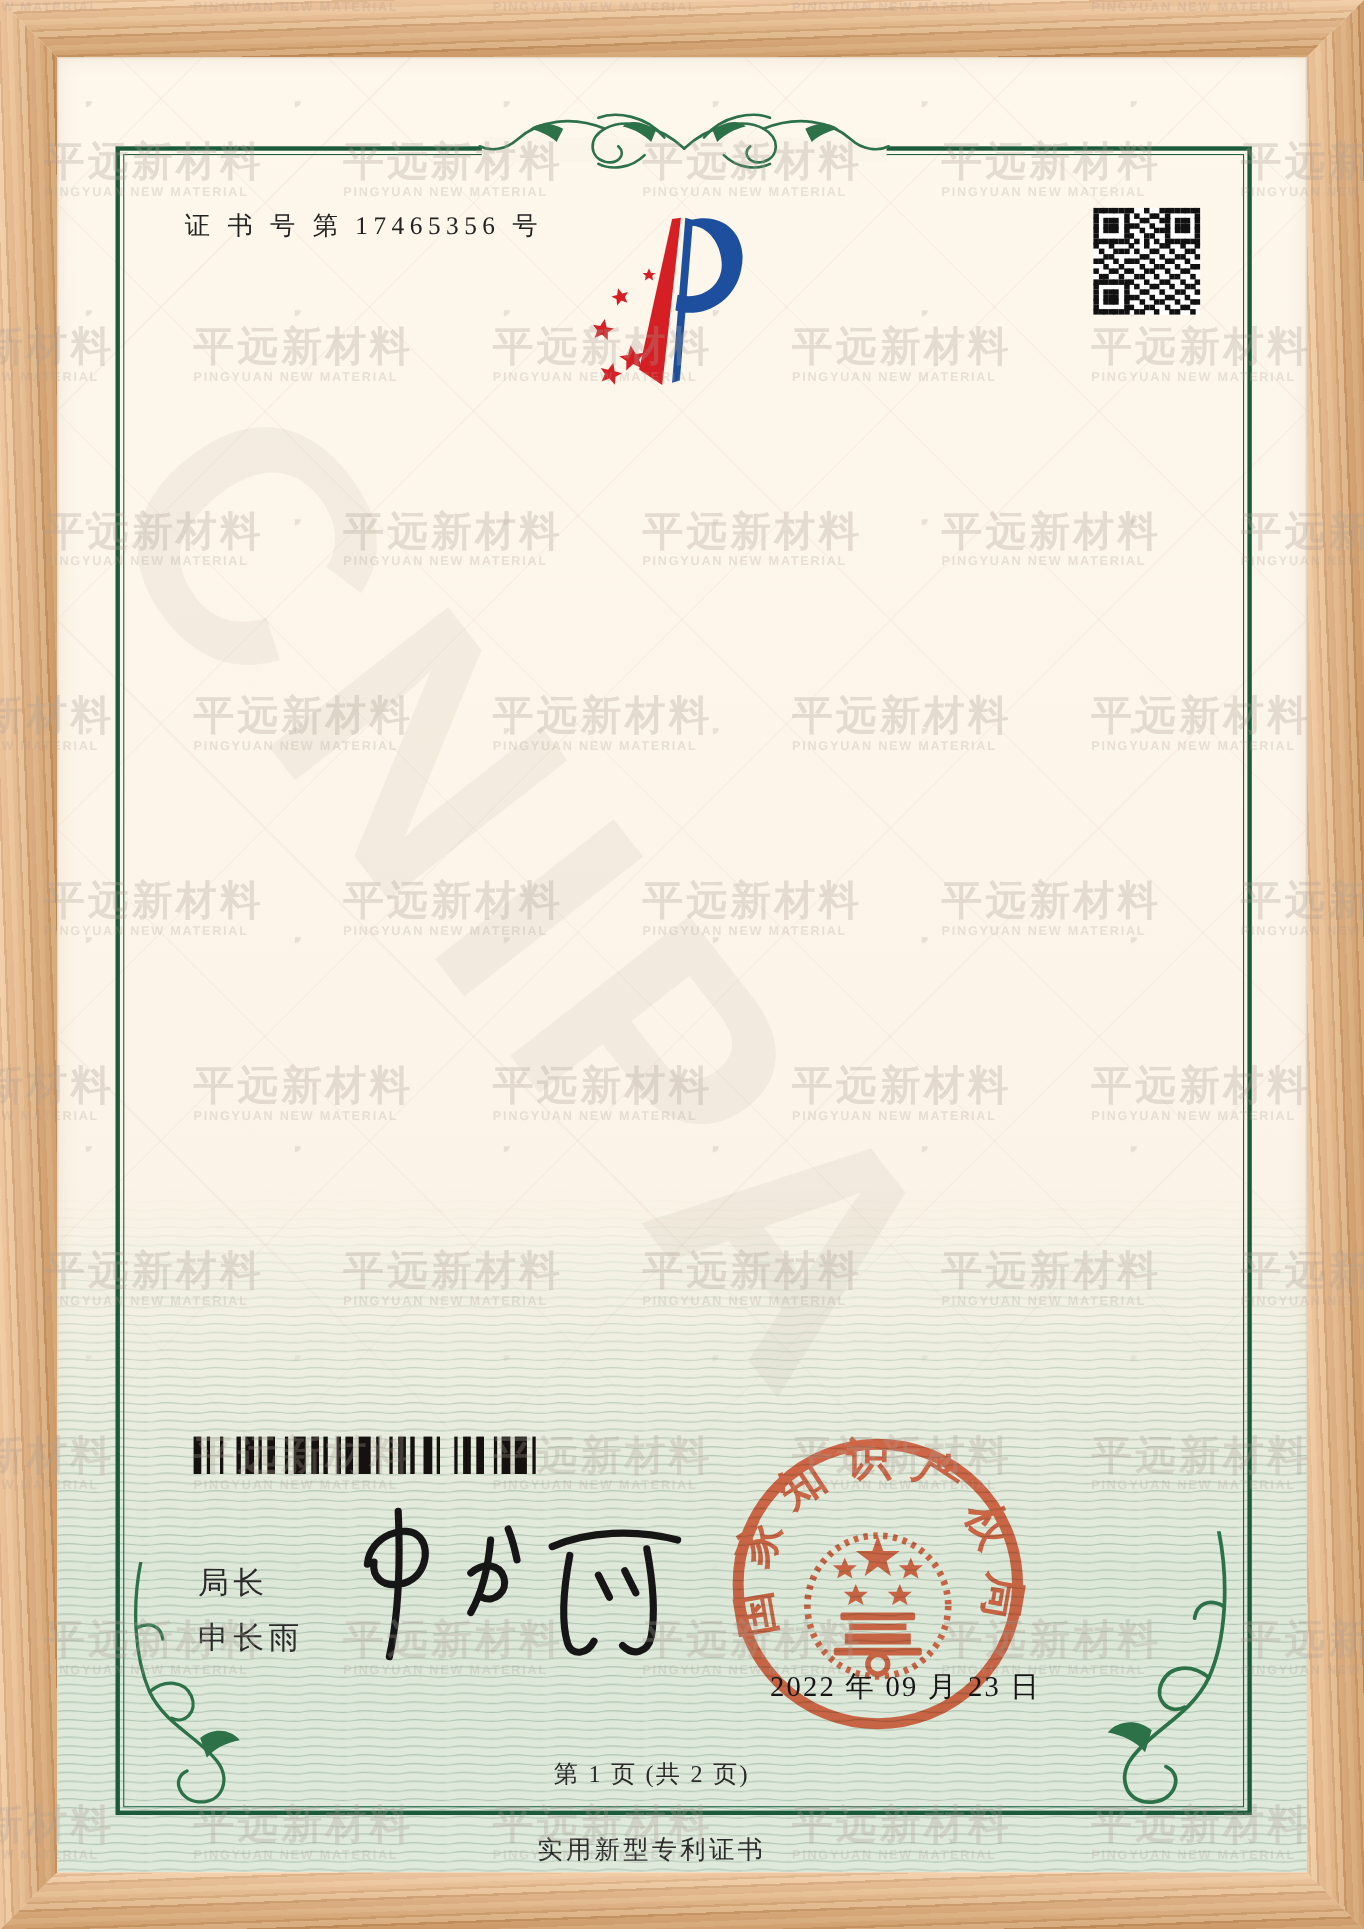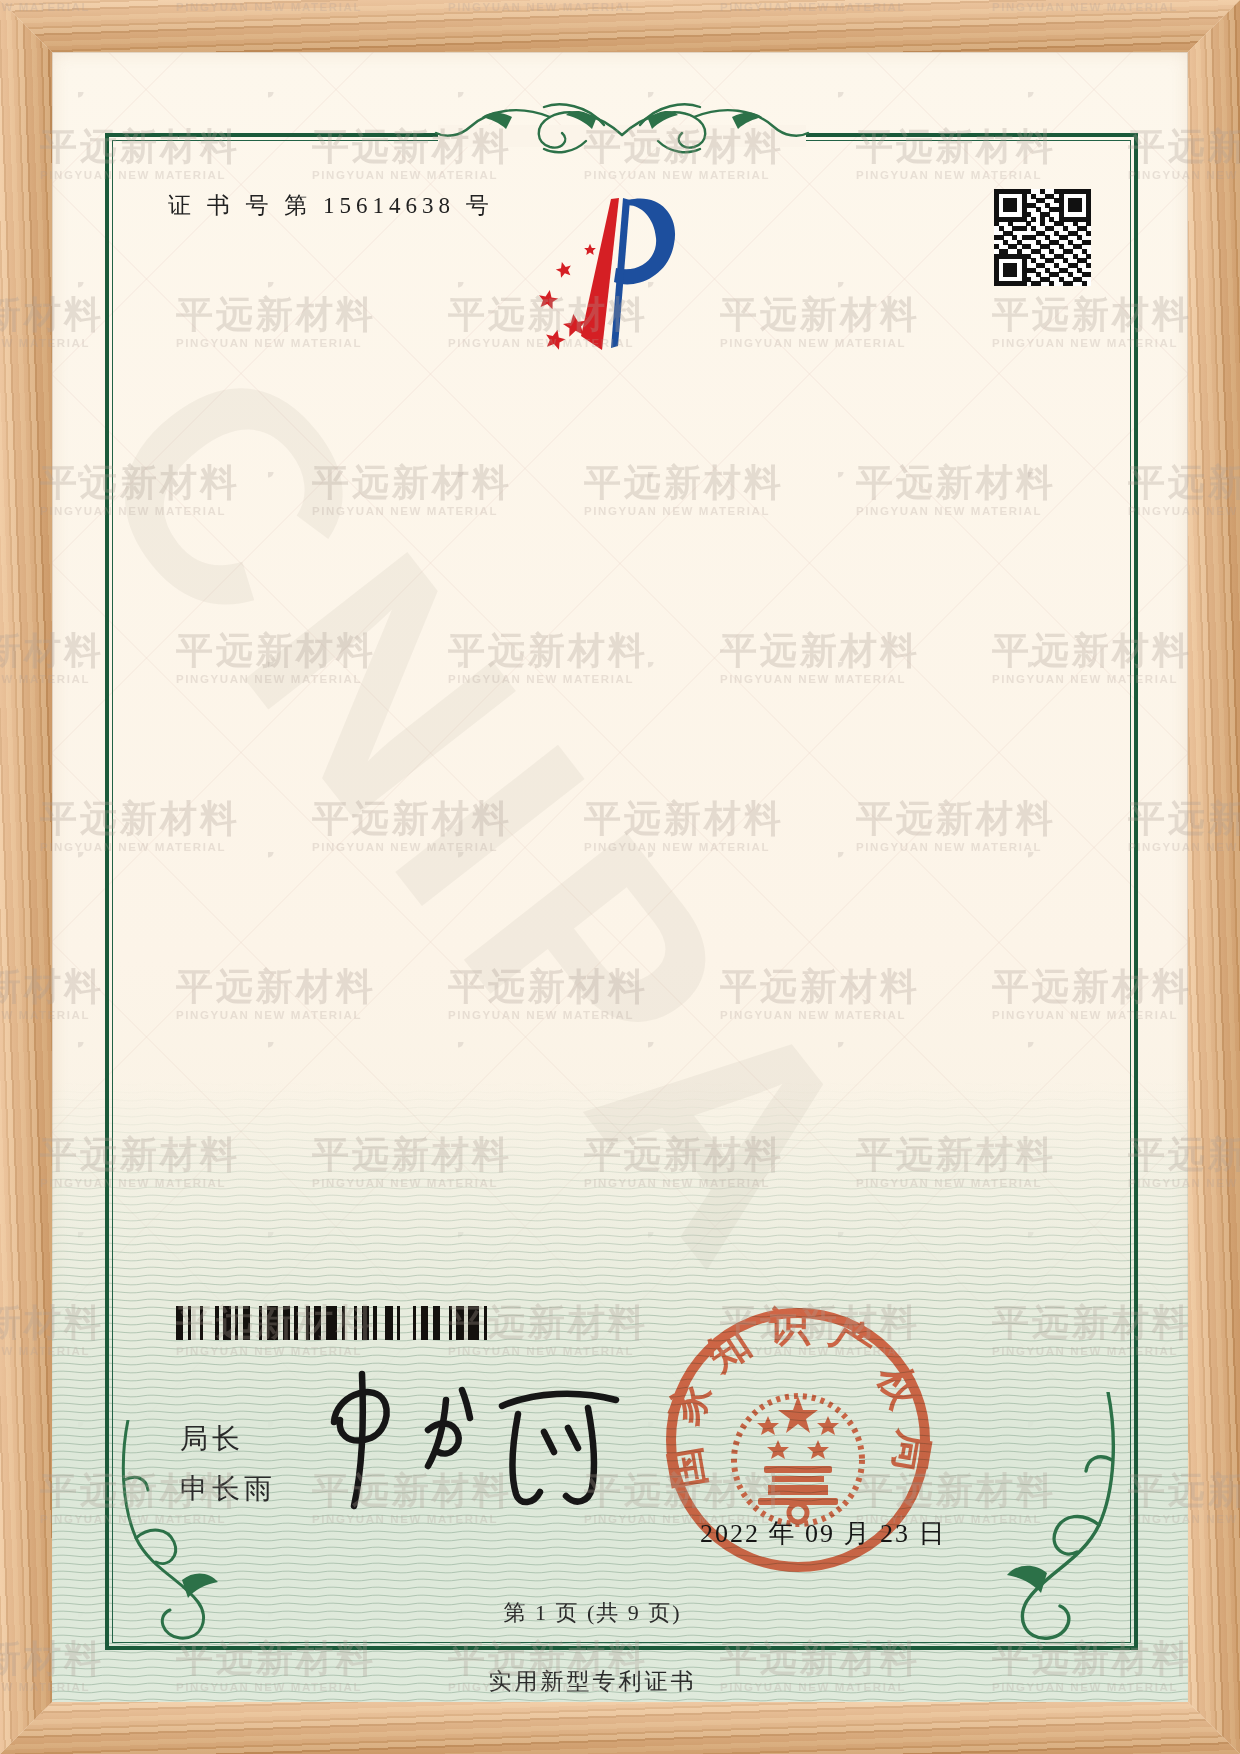--- a/index.html
+++ b/index.html
@@ -127,21 +127,21 @@
 
   <svg class="abs ornament" style="left:952px;top:1392px" width="190" height="260" xmlns="http://www.w3.org/2000/svg">
     <g transform="translate(190,0) scale(-1,1)" fill="none" stroke="#2c7148" stroke-width="3.4" stroke-linecap="round">
       <path d="M34,0 C25,45 27,98 43,133 C59,167 95,181 113,206 C127,224 118,249 93,246 C73,244 66,221 82,214"></path>
       <path d="M43,133 C59,120 79,122 86,138 C93,154 79,167 65,160"></path>
       <path d="M30,68 C43,61 54,66 56,79"></path>
       <path d="M95,181 C108,170 126,172 135,183 C122,185 108,192 101,201 Z" fill="#2c7148" stroke="none"></path>
     </g>
   </svg>
 
-  <div class="abs content certno">证 书 号 第 15614638 号</div>
+  <div class="abs content certno">证 书 号 第 17465356 号</div>
 
   <svg class="abs content" style="left:478px;top:186px" width="200" height="172" viewBox="0 0 200 172" xmlns="http://www.w3.org/2000/svg">
     <defs>
       <polygon id="star" points="0,-10 2.94,-3.09 9.51,-3.09 4.76,1.18 5.88,8.09 0,4 -5.88,8.09 -4.76,1.18 -9.51,-3.09 -2.94,-3.09" fill="#d51f24"></polygon>
     </defs>
     <path d="M150,14 C182,6 202,30 196,58 C190,92 156,104 136,96 L138,82 C162,88 180,72 178,52 C176,28 158,16 146,20 Z" fill="#1d4f9e"></path>
     <path d="M133,13 L141,12 L124,164 L103,150 Z" fill="#d51f24"></path>
     <path d="M145,12 L152,14 L140,160 L133,162 Z" fill="#1d4f9e"></path>
     <use href="#star" transform="translate(112,64) scale(0.62)"></use>
     <use href="#star" transform="translate(86,84) scale(0.82) rotate(-15)"></use>
@@ -477,21 +477,21 @@
         <rect x="106" y="166" width="68" height="7" rx="2" stroke="none"></rect>
         <rect x="114" y="176" width="52" height="6" stroke="none"></rect>
         <rect x="110" y="185" width="60" height="10" stroke="none"></rect>
         <rect x="100" y="198" width="80" height="7" rx="2" stroke="none"></rect>
         <circle cx="140" cy="213" r="9" fill="none" stroke-width="5"></circle>
       </g>
     </g>
   </svg>
   <div class="abs sealdate">2022 年 09 月 23 日</div>
 
-  <div class="abs pageinfo">第 1 页 (共 9 页)</div>
+  <div class="abs pageinfo">第 1 页 (共 2 页)</div>
   <div class="abs footnote">实用新型专利证书</div>
 
   <div class="abs wm-layer" id="watermark-layer">
       <div class="wm-tile" style="left: -96px; top: -46px;">
         <div class="wm-cn">平远新材料</div>
         <div class="wm-en">PINGYUAN NEW MATERIAL</div>
       </div>
       <div class="wm-tile" style="left: 176px; top: -46px;">
         <div class="wm-cn">平远新材料</div>
         <div class="wm-en">PINGYUAN NEW MATERIAL</div>

